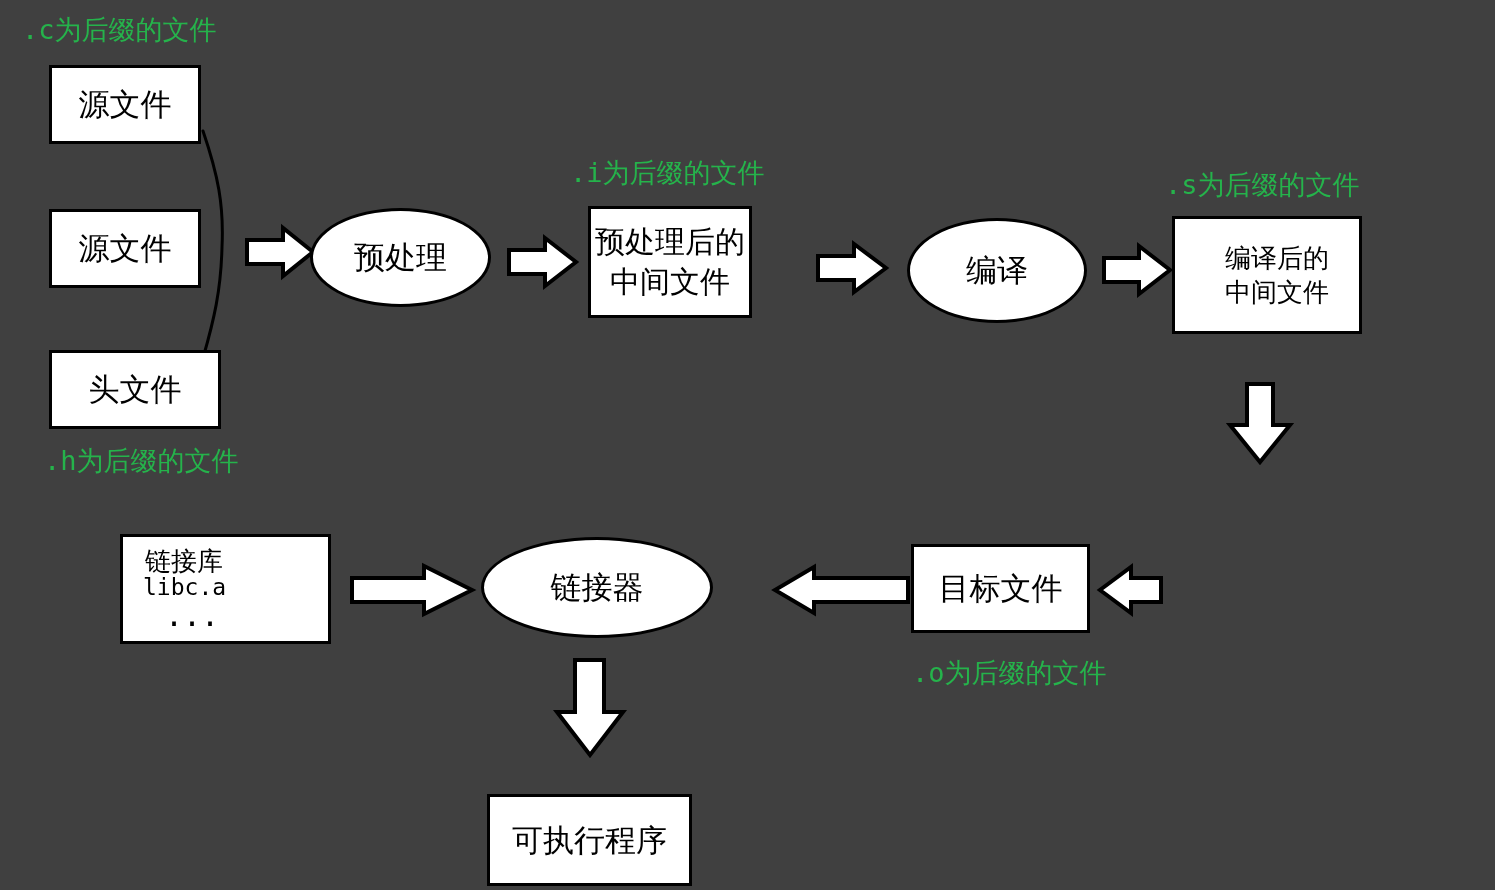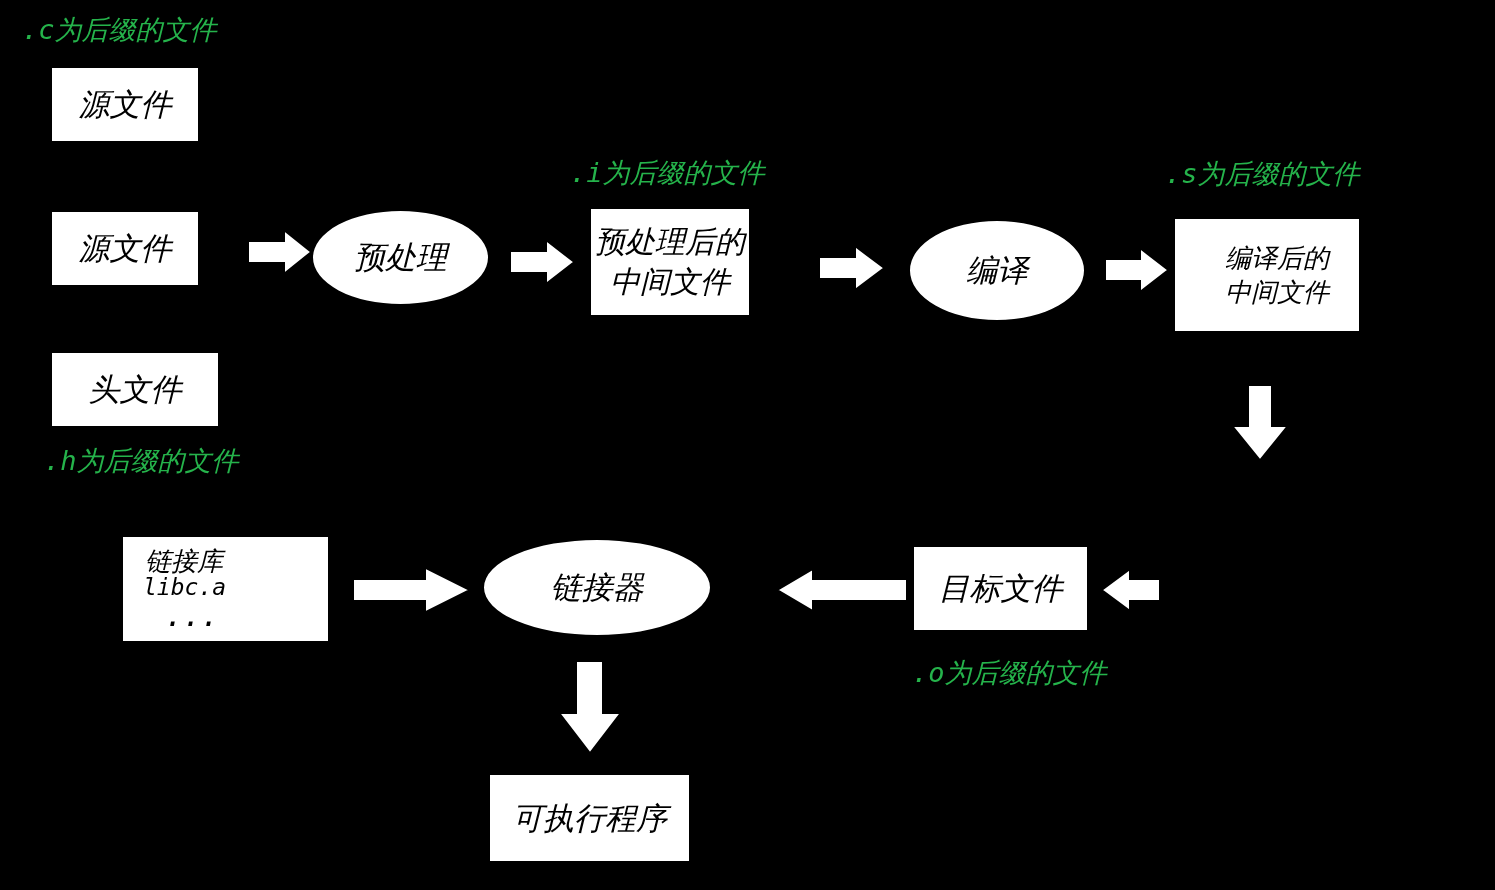--- a/index.html
+++ b/index.html
@@ -8,23 +8,22 @@
     padding: 0;
     background: #ffffff;
   }
   body {
     font-family: "DejaVu Sans", "Liberation Sans", sans-serif;
   }
   #canvas {
     position: relative;
     width: 1495px;
     height: 890px;
-    background: #000000;
+    background: #404040;
     overflow: hidden;
-    font-style: italic;
   }
   .node {
     position: absolute;
     box-sizing: border-box;
     display: flex;
     align-items: center;
     justify-content: center;
     text-align: center;
     color: #000000;
     font-family: "DejaVu Serif", "Liberation Serif", serif;
@@ -115,21 +114,21 @@
 
     <path d="M 575 660 L 604 660 L 604 712 L 623 712 L 590 755 L 557 712 L 575 712 Z" fill="#ffffff" stroke="#000000" stroke-width="4" stroke-linejoin="miter"></path>
   </svg>
 
   <div class="label-note" style="left:22px; top:12px;">.c为后缀的文件</div>
 
   <div class="label-note" style="left:44px; top:443px;">.h为后缀的文件</div>
 
   <div class="label-note" style="left:570px; top:155px;">.i为后缀的文件</div>
 
-  <div class="label-note" style="left:1165px; top:156px;">.s为后缀的文件</div>
+  <div class="label-note" style="left:1165px; top:167px;">.s为后缀的文件</div>
 
   <div class="label-note" style="left:912px; top:655px;">.o为后缀的文件</div>
 
   <div class="node box" style="left:49px; top:65px; width:152px; height:79px; font-size:31px;">源文件</div>
 
   <div class="node box" style="left:49px; top:209px; width:152px; height:79px; font-size:31px;">源文件</div>
 
   <div class="node box" style="left:49px; top:350px; width:172px; height:79px; font-size:31px;">头文件</div>
 
   <div class="node ellipse" style="left:310px; top:208px; width:181px; height:99px; font-size:31px;">预处理</div>
@@ -140,21 +139,21 @@
   <div class="node ellipse" style="left:907px; top:218px; width:180px; height:105px; font-size:31px;">编译</div>
 
   <div class="node box" style="left:1172px; top:216px; width:190px; height:118px; font-size:26px;padding-left:20px;">编译后的
 中间文件</div>
 
 
   <div class="node box" style="left:911px; top:544px; width:179px; height:89px; font-size:31px;">目标文件</div>
 
   <div class="node ellipse" style="left:481px; top:537px; width:232px; height:101px; font-size:31px;">链接器</div>
 
-  <div class="node box" style="left:487px; top:772px; width:205px; height:92px; font-size:31px;">可执行程序</div>
+  <div class="node box" style="left:487px; top:794px; width:205px; height:92px; font-size:31px;">可执行程序</div>
 
   <div class="lib-box" style="left:120px; top:534px; width:211px; height:110px;">
     <div class="lib-line-cjk">链接库</div>
     <div class="lib-line-mono">libc.a</div>
     <div class="lib-line-dots">...</div>
   </div>
 
 </div>
 
 </body></html>

